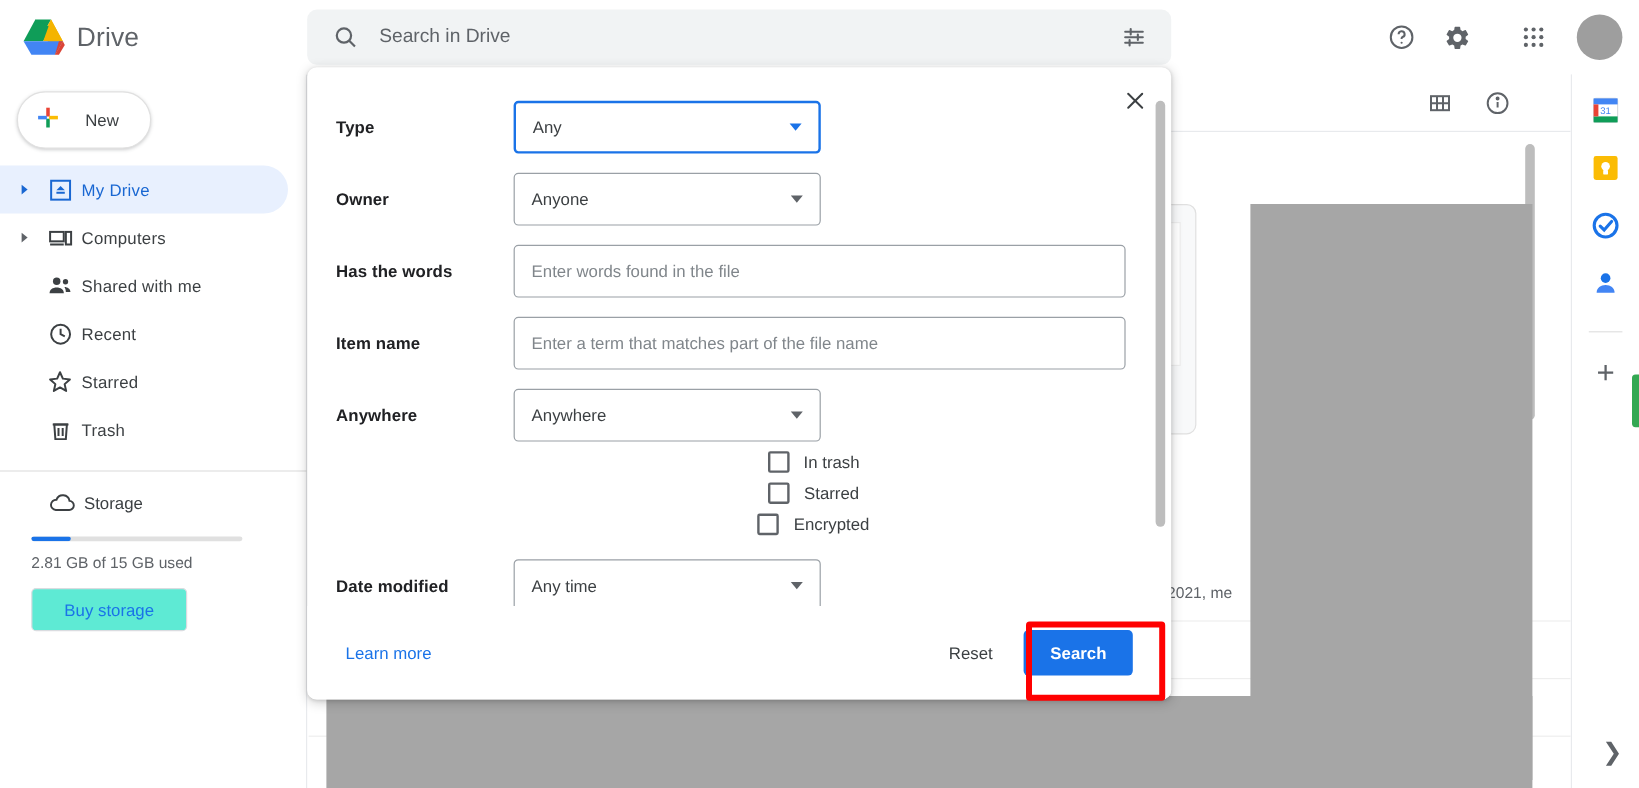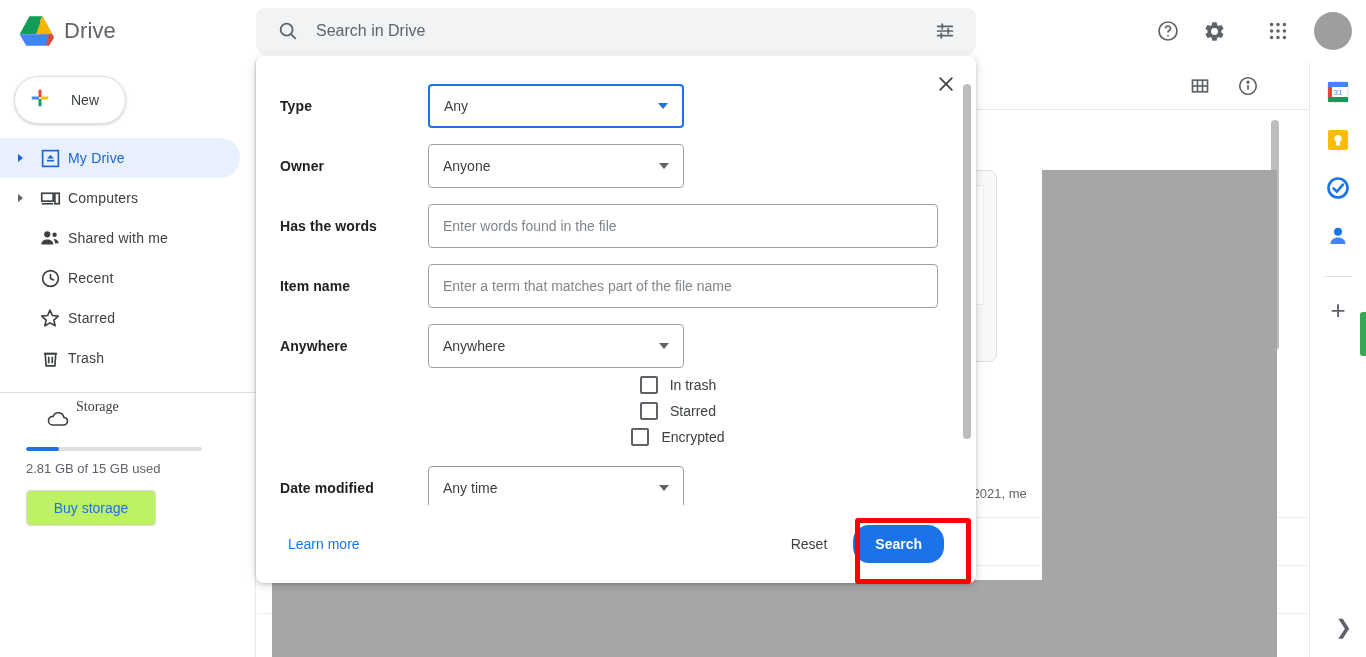--- a/index.html
+++ b/index.html
@@ -78,31 +78,31 @@
   .nav-caret .tri {
     width: 0; height: 0; border-left: 5px solid #5f6368;
     border-top: 4px solid transparent; border-bottom: 4px solid transparent;
   }
   .nav-item.active .nav-caret .tri { border-left-color: #1967d2; }
   .nav-icon { width: 36px; display:flex; align-items:center; justify-content:center; }
   .nav-label { font-size: 14px; letter-spacing: .2px; }
   .nav-item.active .nav-label { font-weight: 500; }
 
   .divider { height:1px; background:#e0e0e0; margin: 14px 0 0 0; width: 256px; }
-  .storage-row { display:flex; height:40px; padding-left:16px; margin-top:6px;font-family:Liberation Serif, serif; }
+  .storage-row { display:flex; align-items:center; height:40px; padding-left:10px; margin-top:6px; }
   .storage-label { font-size:14px; color:#3c4043; }
   .storage-bar {
     margin: 8px 0 0 26px; width: 176px; height: 4px;
     background: #e0e0e0; border-radius: 2px; overflow: hidden;
   }
   .storage-fill { height: 4px; background: #1a73e8; border-radius: 2px; }
   .storage-text { margin: 10px 0 0 26px; font-size: 13px; color: #5f6368; }
   .buy-storage {
     margin: 14px 0 0 26px; height: 36px; width: 130px;
-    border: 1px solid #dadce0; border-radius: 4px; background: #bef264;
+    border: 1px solid #dadce0; border-radius: 4px; background: #5eead4;
     color: #1a73e8; font-size: 14px; font-weight: 500; cursor: pointer;
     font-family: "Liberation Sans", sans-serif;
   }
 
   
   .main {
     position: absolute; left: 257px; top: 62px; width: 1052px; height: 595px;
     background: #fff; z-index: 1; overflow: hidden;
   }
   .main-toolbar {
@@ -216,21 +216,21 @@
   .learn-more {
     font-size: 14px; color: #1a73e8; text-decoration: none; cursor: pointer;
   }
   .footer-actions { margin-left: auto; display:flex; align-items:center; gap: 14px; }
   .reset-btn {
     background: transparent; border: none; font-size: 14px; color: #3c4043;
     font-weight: 500; cursor: pointer; padding: 8px 12px;
     font-family: "Liberation Sans", sans-serif;
   }
   .search-btn {
-    background: #1a73e8; border: none; border-radius: 16px; color: #fff;
+    background: #1a73e8; border: none; border-radius: 4px; color: #fff;
     font-size: 14px; font-weight: 700; padding: 0 22px; height: 38px;
     cursor: pointer; font-family: "Liberation Sans", sans-serif;
   }
   .highlight-box {
     position: absolute; left: 855px; top: 518px; width: 116px; height: 66px;
     border: 5px solid #ff0000; border-radius: 3px; z-index: 40; pointer-events: none;
   }
 </style>
 </head>
 <body>

